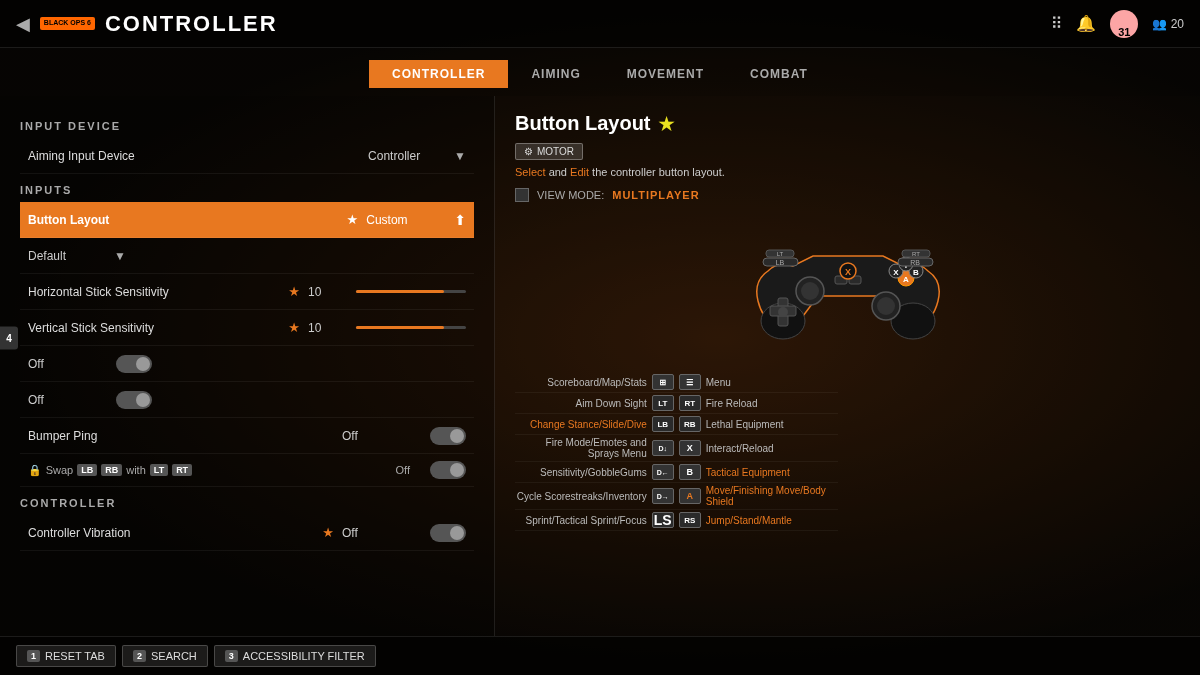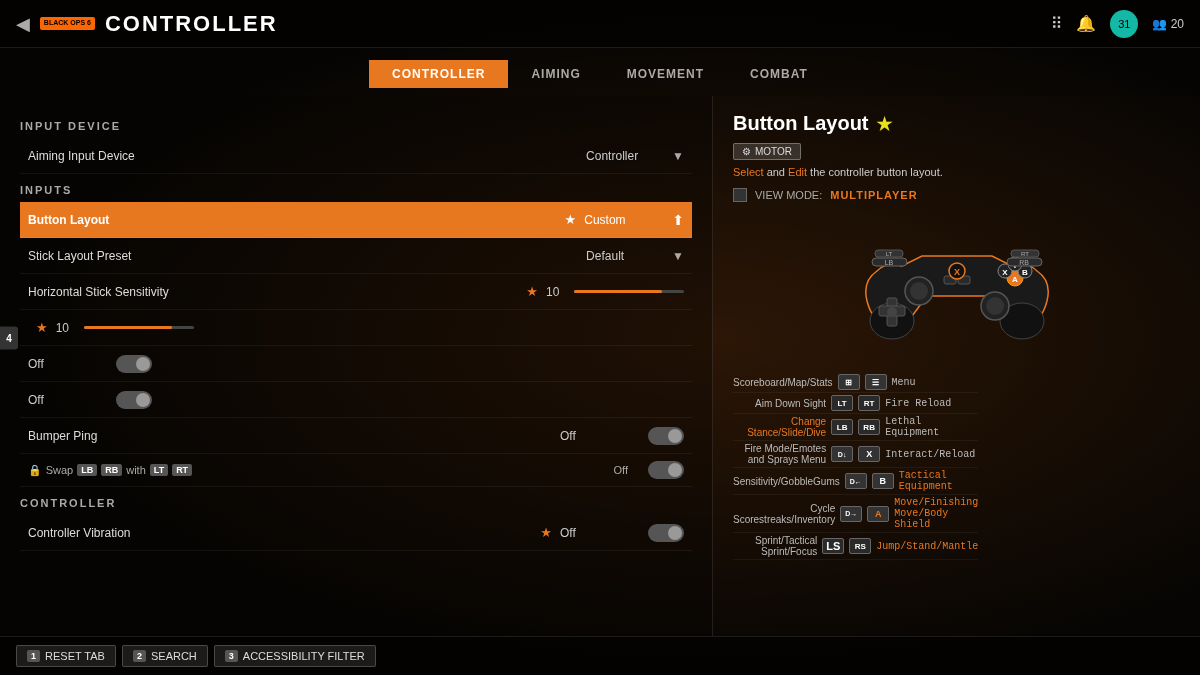--- a/index.html
+++ b/index.html
@@ -71,28 +71,28 @@
     .header-icons {
       display: flex;
       gap: 14px;
       align-items: center;
     }
     .header-icon {
       font-size: 16px;
       color: #ccc;
     }
     .level-badge {
-      background: #14b8a6;
+      background: #fca5a5;
       border-radius: 50%;
       width: 28px;
       height: 28px;
       display: flex;
-      align-items: center;
+      align-items: flex-end;
       justify-content: center;
-      font-weight: normal;
+      font-weight: bold;
       font-size: 11px;
       color: #000;
     }
     
     .tab-bar {
       display: flex;
       justify-content: center;
       gap: 0;
       padding: 12px 0 8px;
       background: rgba(0,0,0,0.4);
@@ -113,21 +113,21 @@
       border-color: #e87820;
     }
     
     .body {
       display: flex;
       flex: 1;
       overflow: hidden;
     }
     
     .left-panel {
-      width: 713px;
+      width: 495px;
       padding: 14px 20px;
       overflow-y: auto;
       border-right: 1px solid rgba(255,255,255,0.1);
       background: rgba(0,0,0,0.5);
     }
     .section-title {
       font-size: 11px;
       font-weight: bold;
       color: #aaa;
       letter-spacing: 2px;
@@ -170,21 +170,21 @@
     }
     .export-icon {
       margin-left: 8px;
       font-size: 14px;
       color: #fff;
     }
     
     .slider-container {
       display: flex;
       align-items: center;
-      gap: 4px;
+      gap: 24px;
     }
     .slider-value {
       font-size: 12px;
       color: #ccc;
       min-width: 24px;
     }
     .slider-track {
       width: 110px;
       height: 3px;
       background: #444;
@@ -357,21 +357,20 @@
       color: #fff;
       flex-shrink: 0;
     }
     .mapping-btn.lb { background: #2a2a2a; }
     .mapping-btn.rb { background: #2a2a2a; }
     .mapping-btn.ls { background: #2a2a2a; }
     .mapping-result {
       flex: 1;
       color: #bbb;
       font-size: 10px;
-      font-family: Liberation Mono, monospace;
     }
     .mapping-result.orange { color: #e87820; }
     .side-tab {
       position: absolute;
       left: 0;
       top: 50%;
       transform: translateY(-50%);
       background: #333;
       color: #fff;
       width: 18px;
@@ -435,37 +434,37 @@
       <div class="section-title">INPUTS</div>
 
       <div class="setting-row highlighted">
         <span class="setting-label">Button Layout</span>
         <span class="setting-star">★</span>
         <span class="setting-value">Custom</span>
         <span class="export-icon">⬆</span>
       </div>
 
       <div class="setting-row">
-        <span class="setting-label">Stick Layout Preset</span>
         <span class="setting-value">Default</span>
         <span class="dropdown-arrow">▼</span>
       </div>
 
       <div class="setting-row">
         <span class="setting-label">Horizontal Stick Sensitivity</span>
         <span class="setting-star" style="color:#e87820;">★</span>
         <div class="slider-container">
           <span class="slider-value">10</span>
           <div class="slider-track">
             <div class="slider-fill" style="width:80%;"></div>
           </div>
         </div>
       </div>
 
       <div class="setting-row">
+        <span class="setting-label">Vertical Stick Sensitivity</span>
         <span class="setting-star" style="color:#e87820;">★</span>
         <div class="slider-container">
           <span class="slider-value">10</span>
           <div class="slider-track">
             <div class="slider-fill" style="width:80%;"></div>
           </div>
         </div>
       </div>
 
       <div class="setting-row">
@@ -616,21 +615,21 @@
             <span class="mapping-result orange">Tactical Equipment</span>
           </div>
           <div class="mapping-row">
             <span class="mapping-action">Cycle Scorestreaks/Inventory</span>
             <div class="mapping-btn" style="font-size:7px;">D→</div>
             <div class="mapping-btn" style="font-size:9px;font-weight:bold;color:#e87820;">A</div>
             <span class="mapping-result orange">Move/Finishing Move/Body Shield</span>
           </div>
           <div class="mapping-row">
             <span class="mapping-action">Sprint/Tactical Sprint/Focus</span>
-            <div class="mapping-btn ls" style="font-size:11px;text-align:center;">LS</div>
+            <div class="mapping-btn ls" style="font-size:14px;text-align:center;">LS</div>
             <div class="mapping-btn ls" style="font-size:8px;">RS</div>
             <span class="mapping-result orange">Jump/Stand/Mantle</span>
           </div>
         </div>
       </div>
     </div>
   </div>
 
   <div class="bottom-bar">
     <div class="bottom-btn">

